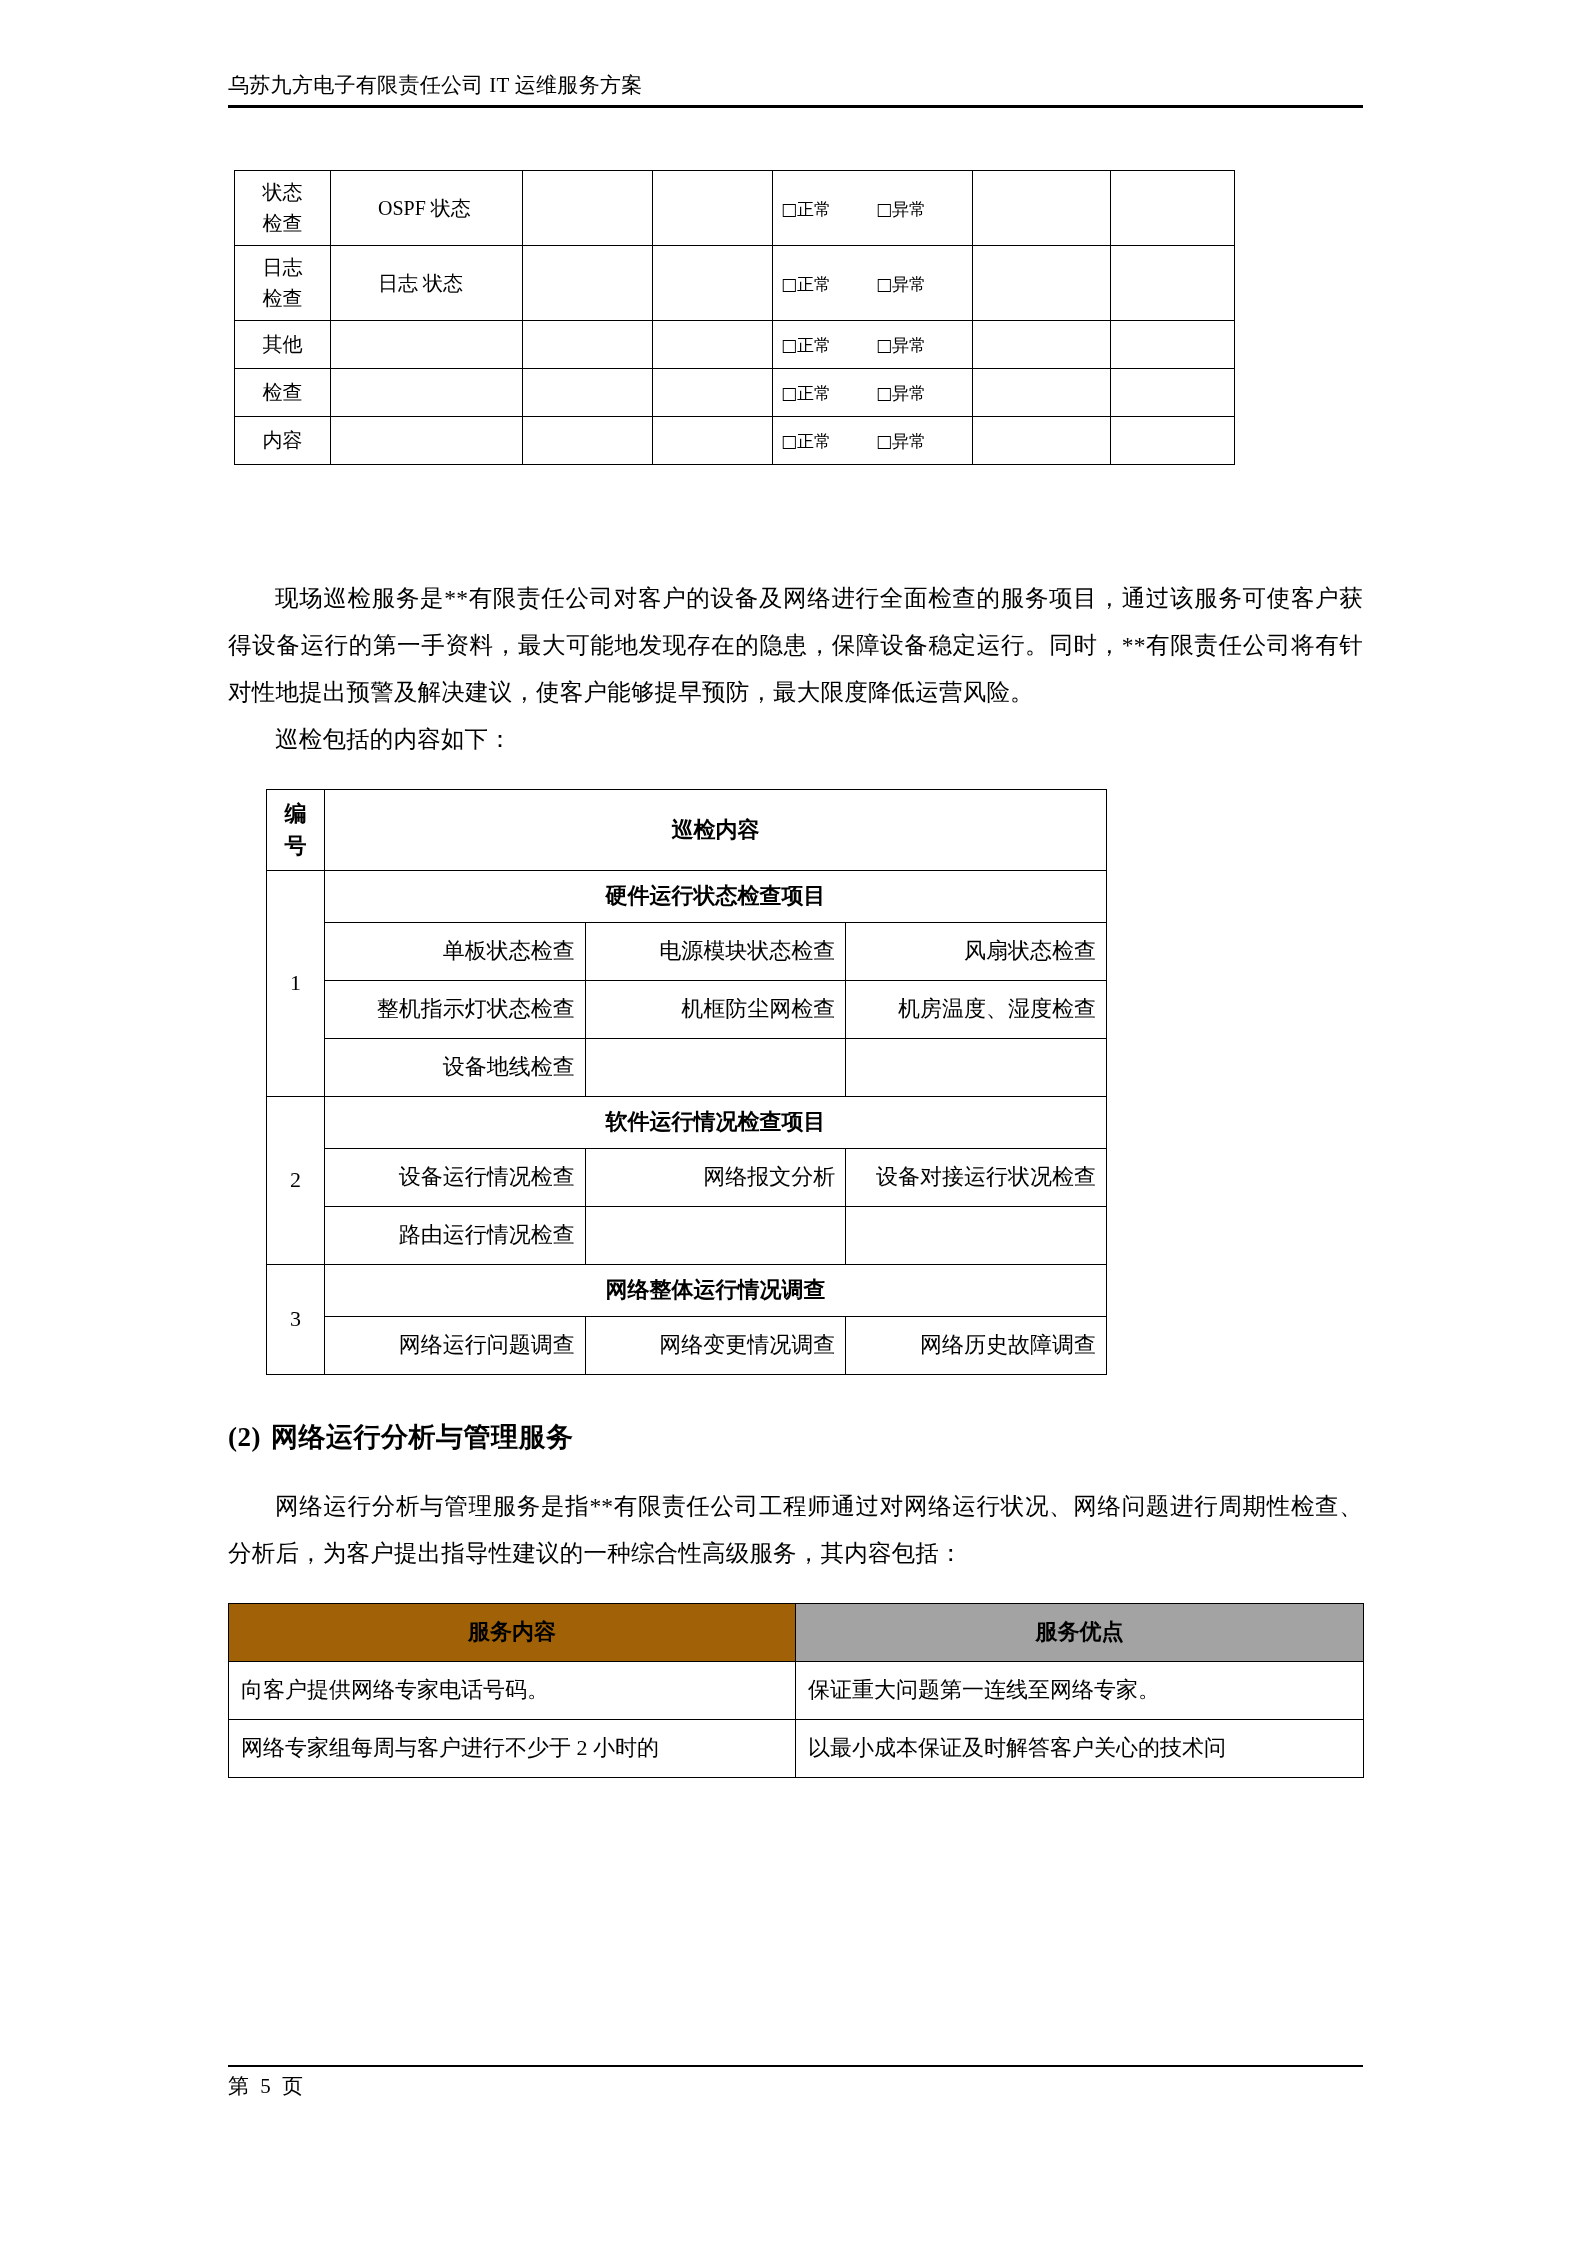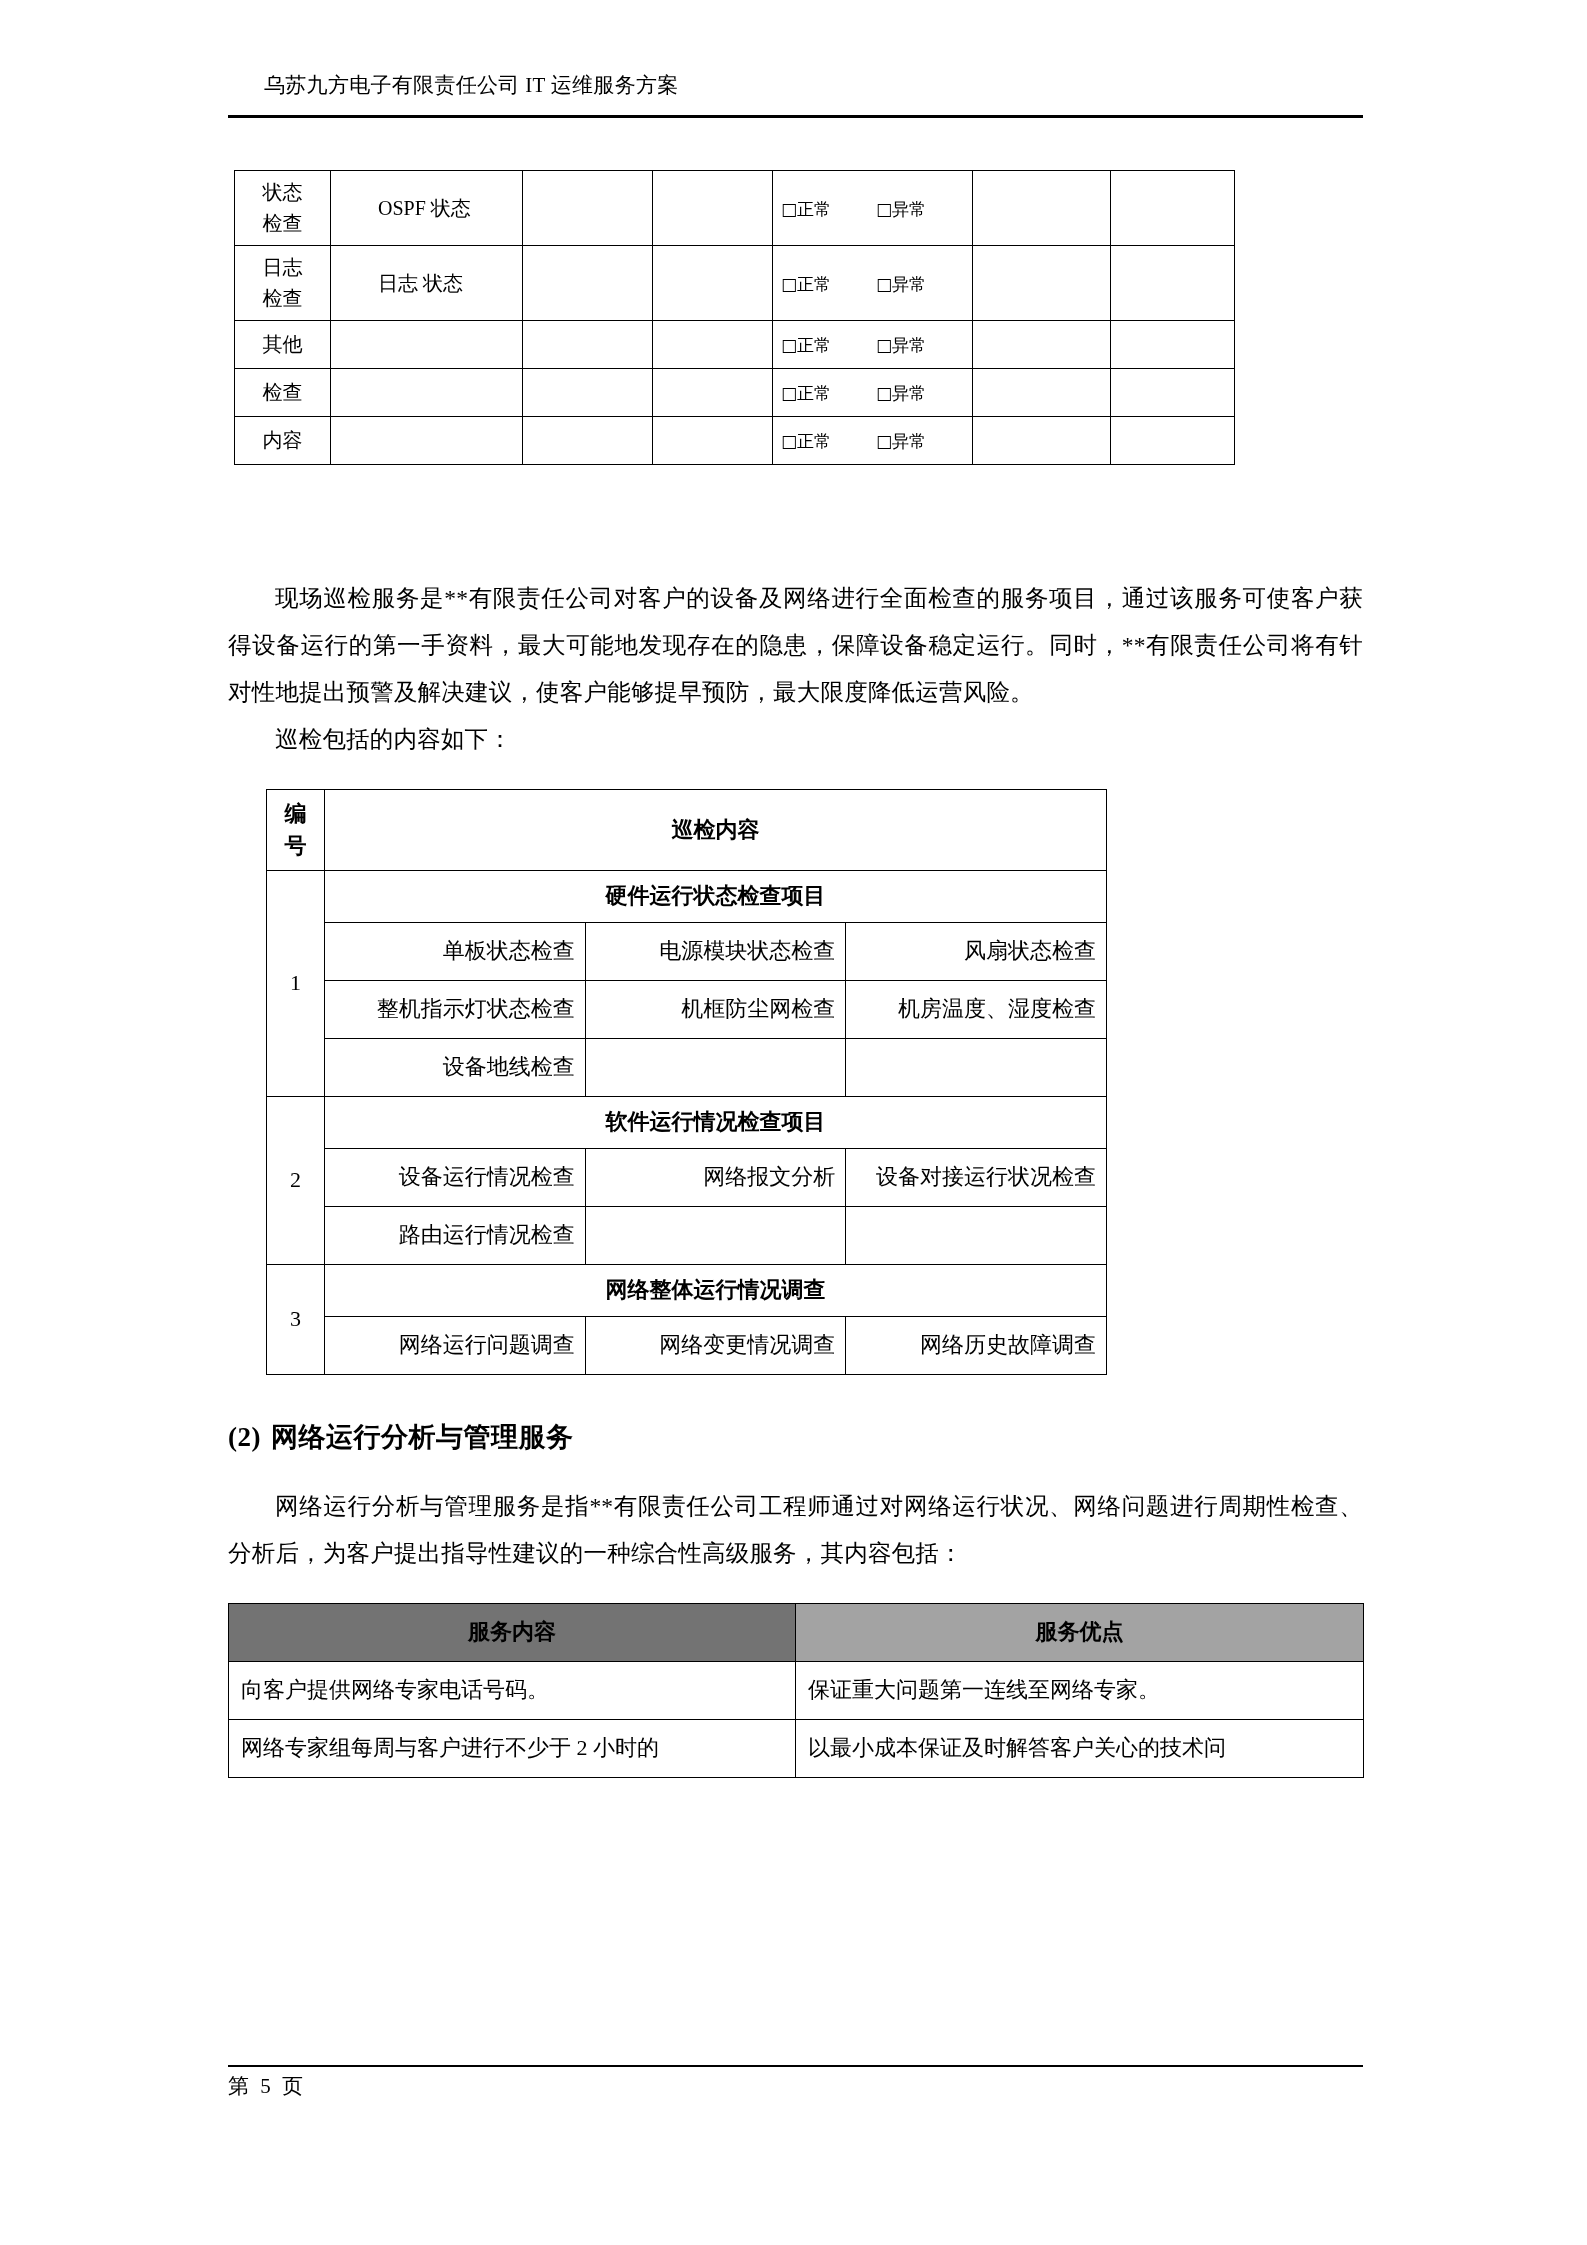--- a/index.html
+++ b/index.html
@@ -25,23 +25,22 @@
   .doc-header {
     position: absolute;
     top: 72px;
     left: 228px;
     width: 1135px;
   }
   .doc-header .header-text {
     font-size: 21px;
     line-height: 1.3;
     letter-spacing: 0.3px;
-    padding-bottom: 16px;
+    padding-bottom: 6px;
     white-space: nowrap;
-    margin-left: 36px;
   }
   .doc-header .header-rule {
     border-bottom: 3px solid #000;
     width: 100%;
   }
 
   
   .doc-footer {
     position: absolute;
     left: 228px;
@@ -337,21 +336,21 @@
 
     <div class="spacer-sm"></div>
 
     <p class="body">网络运行分析与管理服务是指**有限责任公司工程师通过对网络运行状况、网络问题进行周期性检查、分析后，为客户提出指导性建议的一种综合性高级服务，其内容包括：</p>
 
     <div class="spacer-sm"></div>
 
     <table class="tbl" id="service-table">
       <tbody>
         <tr>
-          <td class="svc-hdr col-a" style="background:#737373">服务内容</td>
+          <td class="svc-hdr col-a" style="background:#a16207">服务内容</td>
           <td class="svc-hdr col-b" style="background:#a3a3a3">服务优点</td>
         </tr>
         <tr>
           <td class="col-a">向客户提供网络专家电话号码。</td>
           <td class="col-b">保证重大问题第一连线至网络专家。</td>
         </tr>
         <tr>
           <td class="col-a">网络专家组每周与客户进行不少于 2 小时的</td>
           <td class="col-b">以最小成本保证及时解答客户关心的技术问</td>
         </tr>

